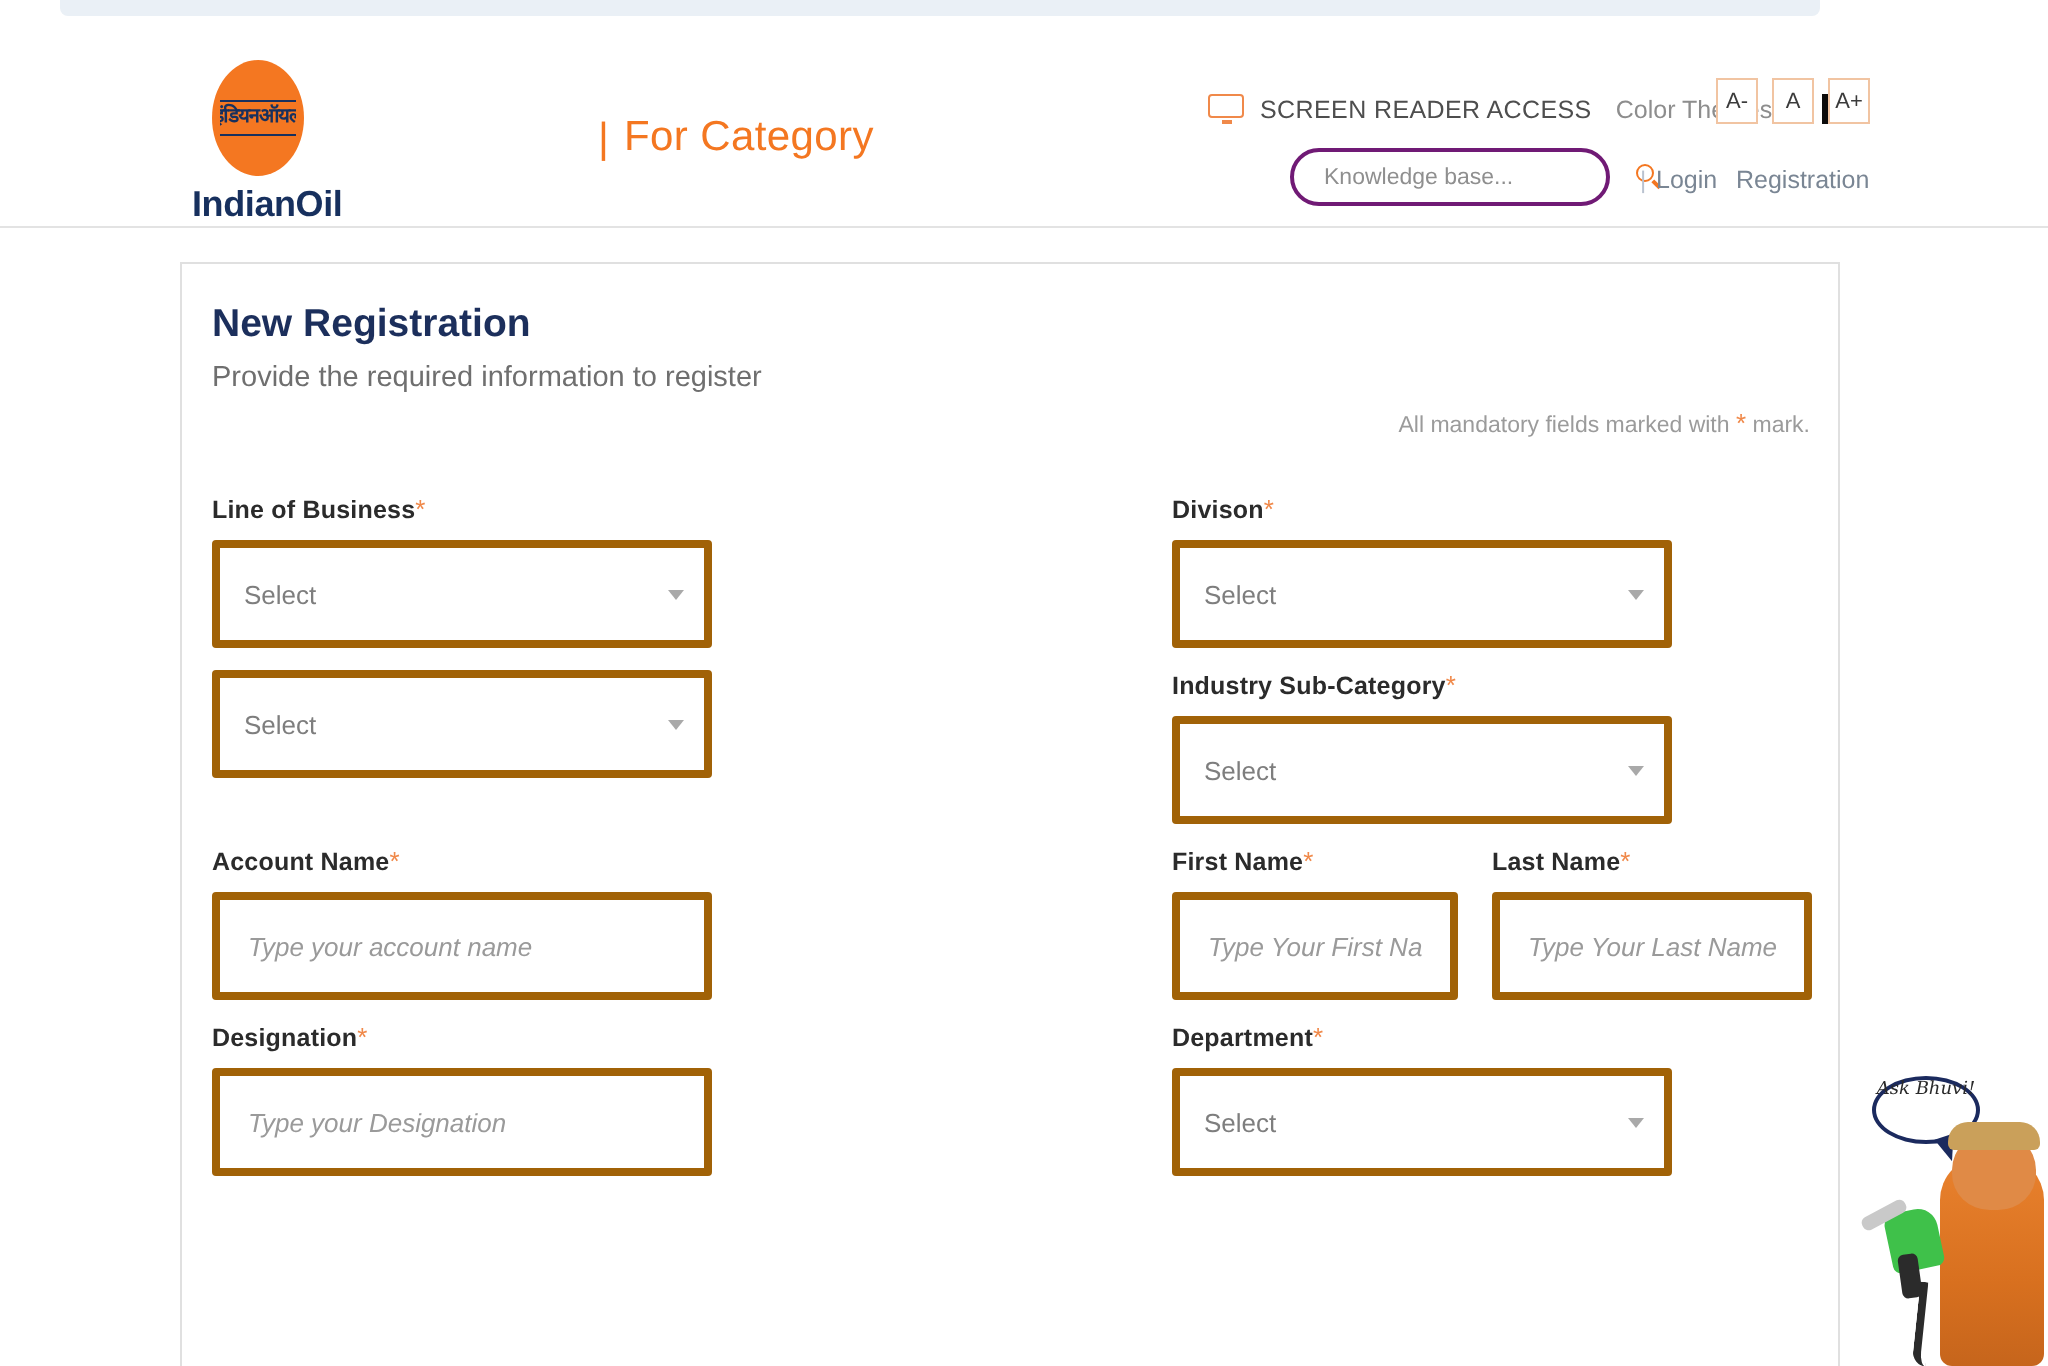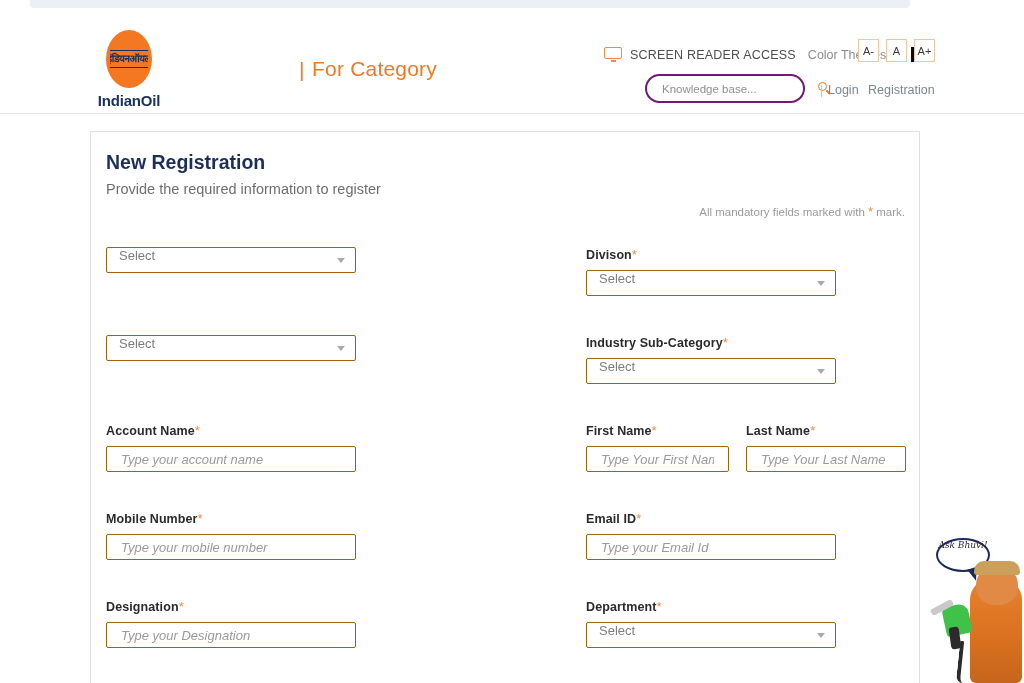--- a/index.html
+++ b/index.html
@@ -32,21 +32,21 @@
     position: relative;
   }
   .logo-inner {
     width: 38px; height: 18px; background: #f47721;
     border-top: 1.5px solid #17305e; border-bottom: 1.5px solid #17305e;
     display:flex; align-items:center; justify-content:center;
     font-size: 10px; color: #17305e; font-weight: bold; line-height: 1;
     letter-spacing: -0.5px; overflow:hidden;
   }
   .logo-word {
-    margin-top: 4px; font-size: 15px; font-weight: bold; color: #17305e;
+    margin-top: 4px; font-size: 18px; font-weight: bold; color: #17305e;
     letter-spacing: -0.2px;
   }
 
   #brand-divider {
     position: absolute; left: 299px; top: 46px;
     color: #f47721; font-size: 21px; font-weight: 300;
   }
   #brand-title {
     position: absolute; left: 312px; top: 45px;
     color: #f47721; font-size: 21px; letter-spacing: 0.2px;
@@ -115,22 +115,22 @@
   
   #form { position: absolute; left: 15px; top: 115px; width: 800px; }
   .form-row { position: relative; height: 88px; }
   .field { position: absolute; top: 0; }
   .field-label {
     font-size: 12.5px; color: #2b2b2b; font-weight: bold; letter-spacing: 0.1px;
     display:block; margin-bottom: 9px; height: 14px;
   }
   .req { color: #f0894a; font-weight: normal; font-size: 13px; }
   .control {
-    height: 26px; border: 1px solid #a16207; background:#fff; border-radius: 2px;
-    display:flex; padding: 0 12px; position: relative;
+    height: 54px; border: 4px solid #a16207; background:#fff; border-radius: 2px;
+    display:flex; align-items:center; padding: 0 12px; position: relative;
   }
   .control input {
     border:none; outline:none; background:transparent; width:100%;
     font-family:"Liberation Sans", sans-serif; font-size:13px; color:#4a4a4a;font-style:italic;
   }
   .control input::placeholder { color:#9a9a9a; }
   .select-value { font-size: 13px; color:#7e7e7e; }
   .caret {
     position:absolute; right: 10px; top: 50%; margin-top:-2px;
     width:0; height:0; border-left:4px solid transparent; border-right:4px solid transparent;
@@ -240,20 +240,21 @@
   <div id="card-sub">Provide the required information to register</div>
   <div id="mandatory-note">
     <span>All mandatory fields marked with</span>
     <span class="star">*</span>
     <span>mark.</span>
   </div>
 
   <div id="form">
       <div class="form-row">
         <div class="field col-left">
+          <label class="field-label">Line of Business<span class="req">*</span></label>
           <div class="control">
             <span class="select-value">Select</span>
             <span class="caret"></span>
           </div>
         </div>
         <div class="field col-right">
           <label class="field-label">Divison<span class="req">*</span></label>
           <div class="control">
             <span class="select-value">Select</span>
             <span class="caret"></span>
@@ -285,34 +286,20 @@
         <div class="field col-first">
           <label class="field-label">First Name<span class="req">*</span></label>
           <div class="control">
             <input type="text" placeholder="Type Your First Name" style="">
           </div>
         </div>
         <div class="field col-last">
           <label class="field-label">Last Name<span class="req">*</span></label>
           <div class="control">
             <input type="text" placeholder="Type Your Last Name" style="">
-          </div>
-        </div>
-      </div>
-      <div class="form-row">
-        <div class="field col-left">
-          <label class="field-label">Mobile Number<span class="req">*</span></label>
-          <div class="control">
-            <input type="text" placeholder="Type your mobile number" style="">
-          </div>
-        </div>
-        <div class="field col-right">
-          <label class="field-label">Email ID<span class="req">*</span></label>
-          <div class="control">
-            <input type="text" placeholder="Type your Email Id" style="">
           </div>
         </div>
       </div>
       <div class="form-row">
         <div class="field col-left">
           <label class="field-label">Designation<span class="req">*</span></label>
           <div class="control">
             <input type="text" placeholder="Type your Designation" style="">
           </div>
         </div>

